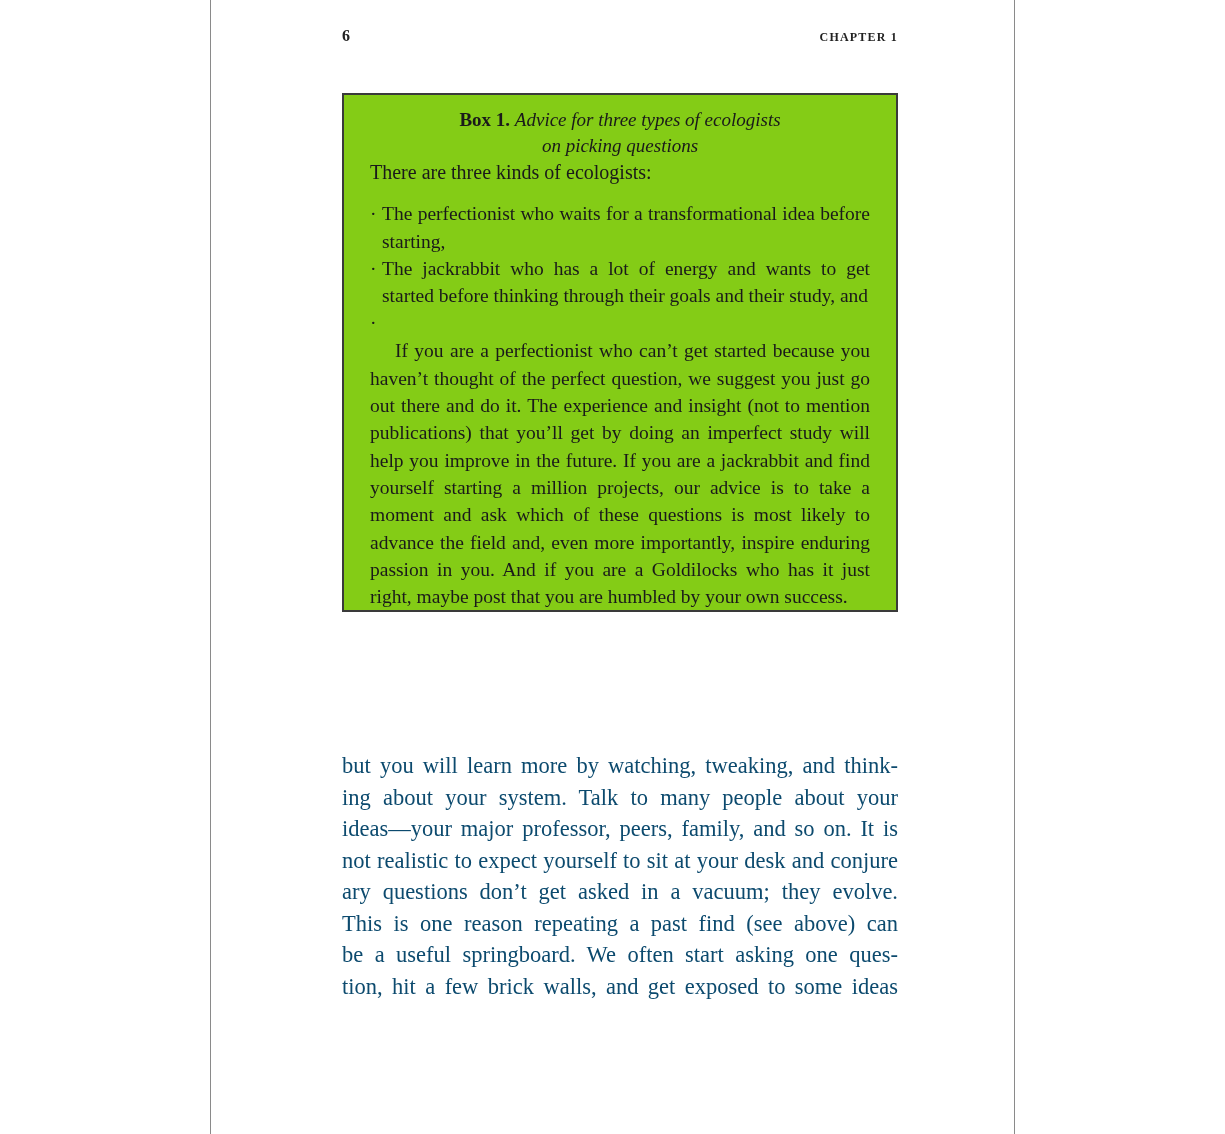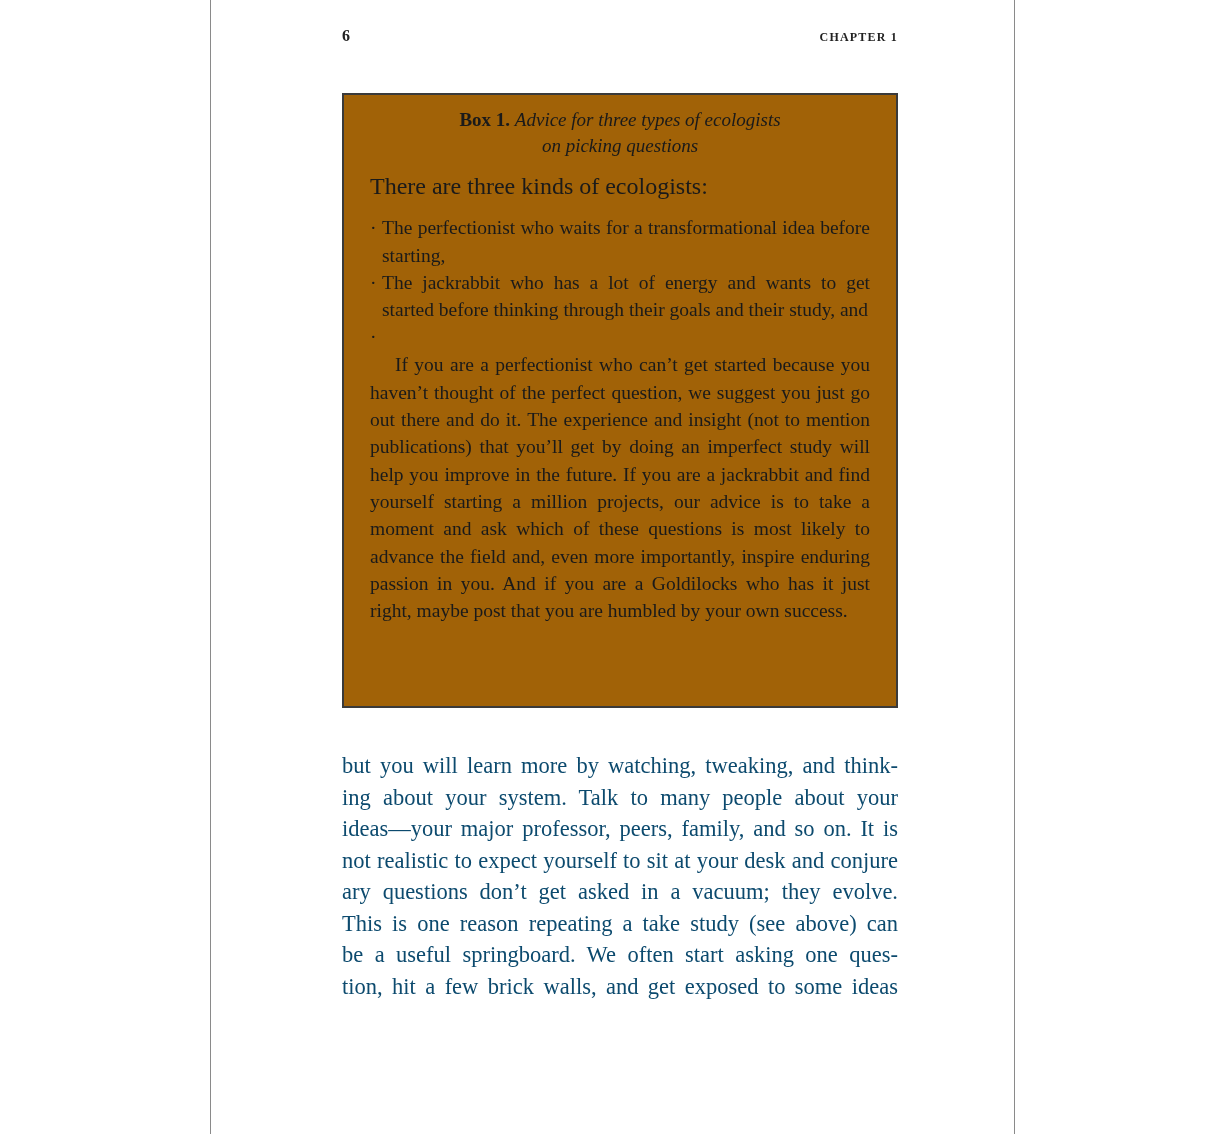--- a/index.html
+++ b/index.html
@@ -48,42 +48,41 @@
       font-size: 12px;
       font-weight: bold;
       letter-spacing: 1.2px;
       color: #222;
     }
     .box {
       position: absolute;
       left: 131px;
       top: 93px;
       width: 556px;
-      height: 615px;
+      height: 519px;
       box-sizing: border-box;
-      background: #a16207;
+      background: #84cc16;
       border: 2px solid #3a3a3a;
       padding: 12px 26px 0 26px;
     }
     .box-title {
       text-align: center;
       font-size: 19px;
       line-height: 26px;
       color: #1a1a1a;
     }
     .box-title .box-label {
       font-weight: bold;
     }
     .box-title .box-caption {
       font-style: italic;
     }
     .box-intro {
-      font-size: 24px;
+      font-size: 20px;
       line-height: 27.3px;
-      margin-top: 14px;
     }
     .box-list {
       list-style: none;
       margin: 14px 0 0 0;
       padding: 0;
     }
     .box-list li {
       position: relative;
       padding-left: 12px;
       font-size: 19.5px;
@@ -156,18 +155,18 @@
 
     <p class="box-para">If you are a perfectionist who can’t get started because you haven’t thought of the perfect question, we suggest you just go out there and do it. The experience and insight (not to mention publications) that you’ll get by doing an imperfect study will help you improve in the future. If you are a jackrabbit and find yourself starting a million proj­ects, our advice is to take a moment and ask which of these questions is most likely to advance the field and, even more importantly, inspire enduring passion in you. And if you are a Goldilocks who has it just right, maybe post that you are humbled by your own success.</p>
   </div>
 
   <div class="body-text">
     <span class="body-line">but you will learn more by watching, tweaking, and think-</span>
     <span class="body-line">ing about your system. Talk to many people about your</span>
     <span class="body-line">ideas—your major professor, peers, family, and so on. It is</span>
     <span class="body-line">not realistic to expect yourself to sit at your desk and conjure</span>
     <span class="body-line">ary questions don’t get asked in a vacuum; they evolve.</span>
-    <span class="body-line">This is one reason repeating a take study (see above) can</span>
+    <span class="body-line">This is one reason repeating a past find (see above) can</span>
     <span class="body-line">be a useful springboard. We often start asking one ques-</span>
     <span class="body-line">tion, hit a few brick walls, and get exposed to some ideas</span>
   </div>
 
 </div>
 
 </body></html>

